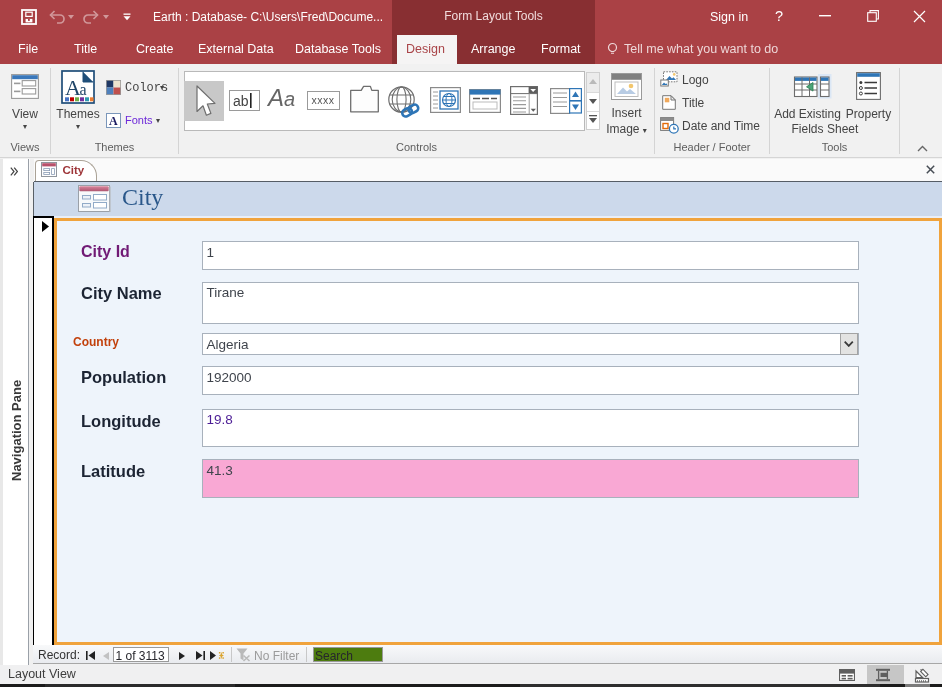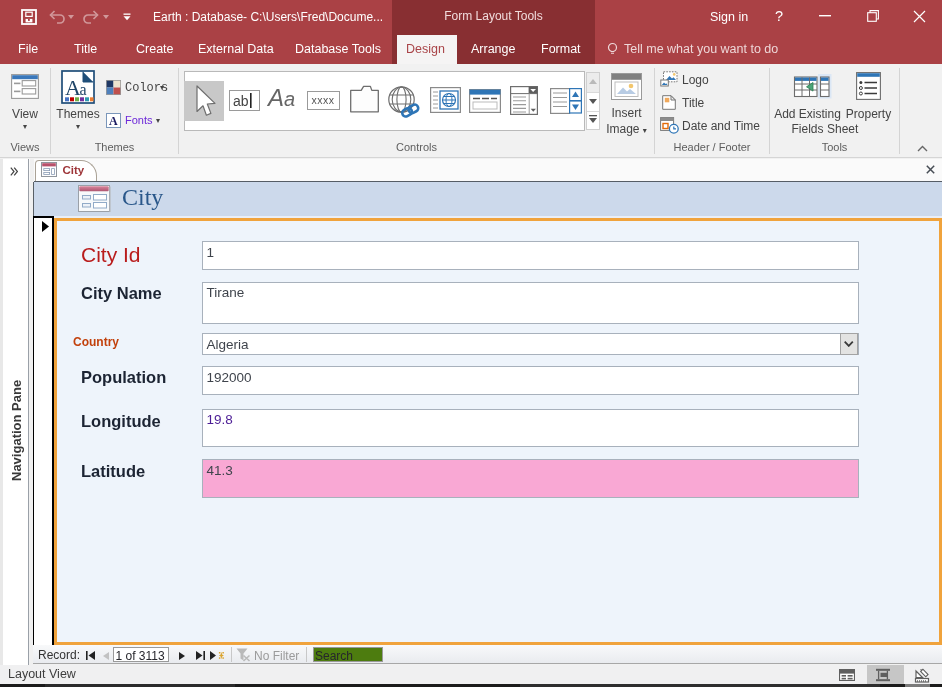--- a/index.html
+++ b/index.html
@@ -316,21 +316,21 @@
 
 <div class="abs" style="left:34.5px;top:216px;width:907.5px;height:2.5px;background:#e9eef6;"></div>
 
 <div class="abs" style="left:33px;top:216px;width:21px;height:429px;background:#fff;border:2px solid #000;border-bottom:none;border-left-width:1.5px;"></div>
 <svg class="abs" style="left:41.5px;top:220.5px" width="7" height="11" viewBox="0 0 7 11">
     <path d="M0 0 L7 5.5 L0 11 Z" fill="#000"></path>
   </svg>
 
 <div class="abs" style="left:54px;top:218px;width:888px;height:427px;background:#eef4fb;border:3px solid #f0a33c;"></div>
 
-<div class="abs" style="left:81px;top:242.5px;font-size:21px;font-weight:normal;color:#b91c1c;">City Id</div>
+<div class="abs" style="left:81px;top:242.5px;font-size:16px;font-weight:bold;color:#701a75;">City Id</div>
 <div class="abs" style="left:81px;top:284px;font-size:16.5px;font-weight:bold;color:#1c2433;">City Name</div>
 <div class="abs" style="left:73px;top:334.8px;font-size:12px;font-weight:bold;color:#c2410c;">Country</div>
 <div class="abs" style="left:81px;top:368px;font-size:16.5px;font-weight:bold;color:#1c2433;">Population</div>
 <div class="abs" style="left:81px;top:412px;font-size:16.5px;font-weight:bold;color:#1c2433;">Longitude</div>
 <div class="abs" style="left:81px;top:462px;font-size:16.5px;font-weight:bold;color:#1c2433;">Latitude</div>
 
 <div class="abs" style="left:202px;top:240.5px;width:656.5px;height:29.5px;background:#fff;border:1px solid #a8b1bc;font-size:13.5px;color:#3f444c;padding:3.5px 0 0 3.5px;">1</div>
 <div class="abs" style="left:202px;top:282px;width:656.5px;height:42px;background:#fff;border:1px solid #a8b1bc;font-size:13.5px;color:#3f444c;padding:2px 0 0 3.5px;">Tirane</div>
 <div class="abs" style="left:202px;top:333px;width:656.5px;height:21.5px;background:#fff;border:1px solid #a8b1bc;font-size:13.5px;color:#3f444c;padding:2.5px 0 0 3.5px;">Algeria</div>
 <div class="abs" style="left:840px;top:333px;width:17.5px;height:21.5px;background:#e3e3e2;border:1.5px solid #a3a3a3;"></div>

